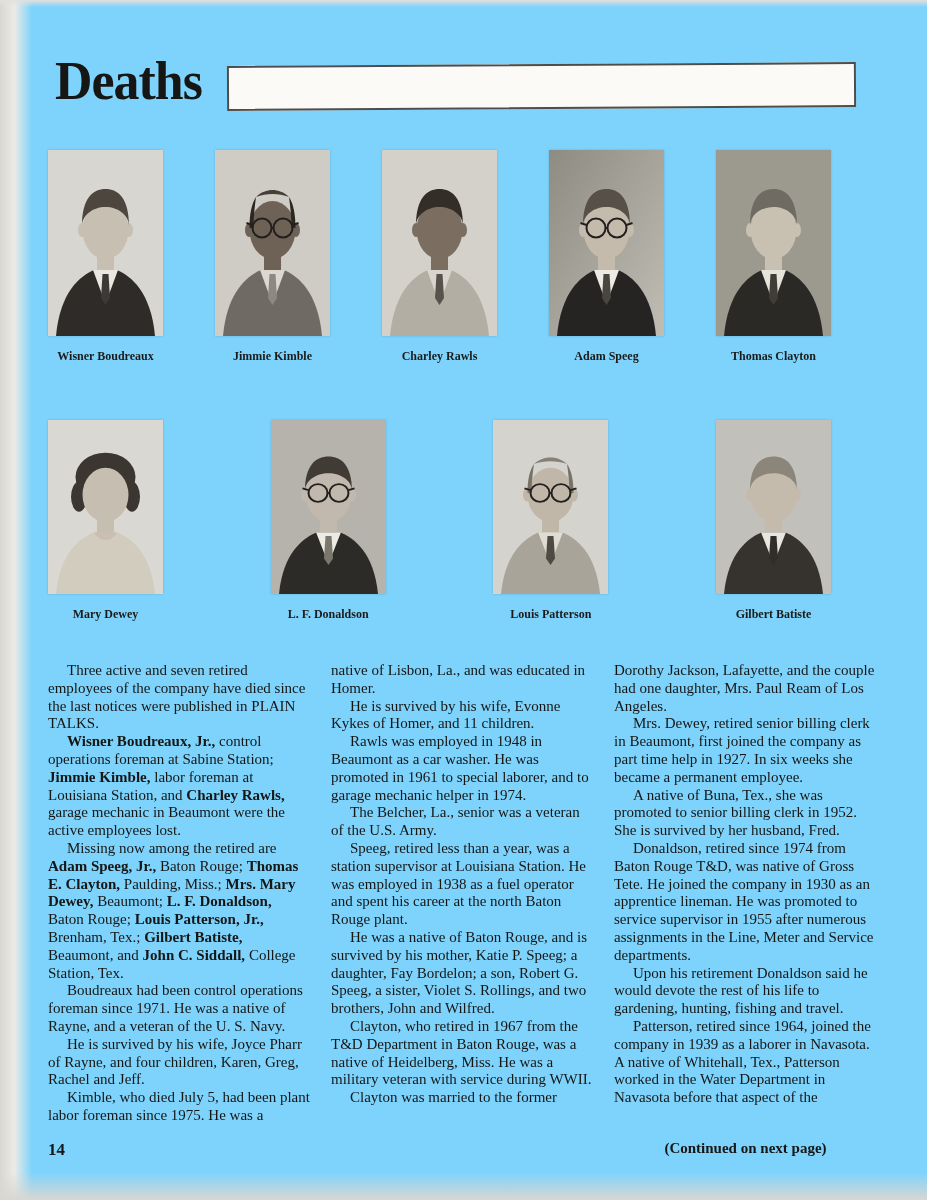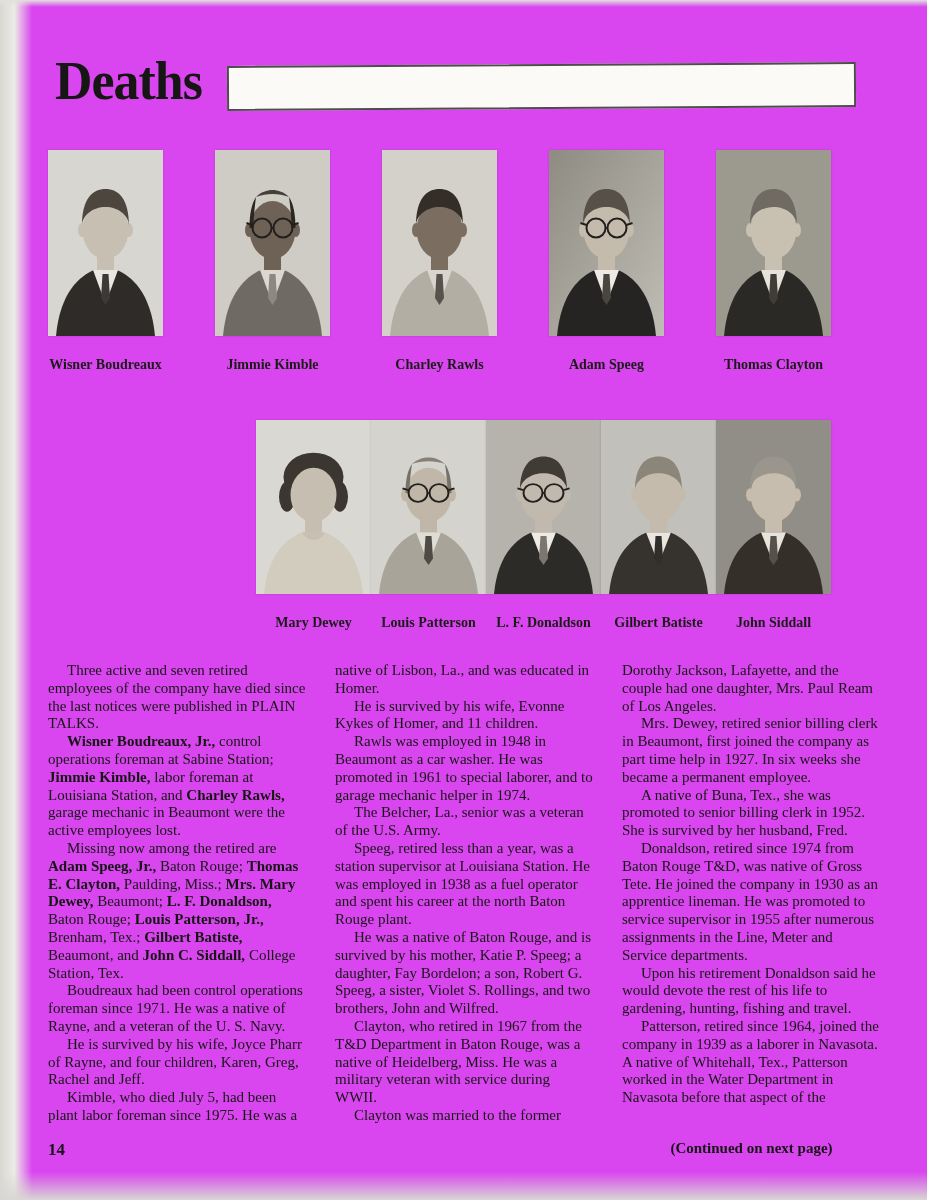--- a/index.html
+++ b/index.html
@@ -1,19 +1,19 @@
 <!DOCTYPE html>
 <html><head>
 <meta charset="utf-8">
 <style>
   html,body{margin:0;padding:0;background:#cfcfcc;}
   .page{
     position:relative;
     width:927px;height:1200px;
-    background:#d946ef;
+    background:#7dd3fc;
     overflow:hidden;
     font-family:"Liberation Serif", serif;
     color:#161614;
   }
   
   .edge-left{position:absolute;left:0;top:0;bottom:0;width:32px;
     background:linear-gradient(90deg,#d8d7d2 0%,#ecebe6 45%,rgba(248,247,242,0) 100%);}
   .edge-top{position:absolute;left:0;right:0;top:0;height:7px;
     background:linear-gradient(#e2e1dd,rgba(248,247,242,0));}
   .edge-bottom{position:absolute;left:0;right:0;bottom:0;height:28px;
@@ -30,35 +30,35 @@
     border:2px solid #4d4d4b;background:#fbfaf6;
     transform:rotate(-.35deg);
   }
 
   
   .photo-row{
     position:absolute;left:48px;width:783px;
     display:flex;justify-content:space-between;
   }
   .photo-row.row-1{top:150px;}
-  .photo-row.row-2{top:420px;justify-content:flex-end;}
+  .photo-row.row-2{top:420px;}
   .person{margin:0;width:115px;text-align:center;}
   .photo{width:115px;background:#ccc;box-shadow:0 0 2px rgba(0,0,0,.18);}
   .row-1 .photo{height:186px;}
   .row-2 .photo{height:174px;}
   .photo svg{display:block;width:100%;height:100%;}
   .caption{
-    margin-top:21px;font-weight:bold;font-size:14px;
+    margin-top:13px;font-weight:bold;font-size:12px;
     white-space:nowrap;color:#1b1b19;
   }
 
   
   .columns{
     position:absolute;left:48px;top:662px;width:833px;
-    display:flex;gap:28px;
+    display:flex;gap:20px;
   }
   .col{width:263px;font-size:15px;line-height:17.8px;text-align:left;}
   .col p{margin:0;}
   .col p.indent{text-indent:19px;}
   .col p b{font-weight:bold;text-align:center;}
   .col p.center{text-align:center;text-indent:0;margin-top:33px;}
 
   .page-num{
     position:absolute;left:48px;top:1140px;
     font-weight:bold;font-size:17px;
@@ -198,20 +198,43 @@
             <path d="M8 186 C12 142 32 126 46 120 L69 120 C83 126 103 142 107 186 Z" fill="#d2ccbf"></path>
             <path d="M46 120 C51 131 64 131 69 120 Z" fill="#c6beb0" opacity=".9"></path>
   </svg>
         </div>
     <figcaption class="caption">Mary Dewey</figcaption>
   </figure>
 
   <figure class="person">
     <div class="photo">
           <svg viewBox="0 0 115 186" preserveAspectRatio="none" xmlns="http://www.w3.org/2000/svg">
+    <rect x="0" y="0" width="115" height="186" fill="#b6b3ac"></rect>
+    <rect x="49" y="98" width="17" height="28" rx="6" fill="#c2b9ae"></rect>
+            <ellipse cx="34" cy="80" rx="4" ry="7" fill="#c2b9ae"></ellipse>
+            <ellipse cx="81" cy="80" rx="4" ry="7" fill="#c2b9ae"></ellipse>
+            <ellipse cx="57.5" cy="80" rx="23" ry="29" fill="#c2b9ae"></ellipse>
+            <path d="M34 76 C34 48 45 39 57.5 39 C70 39 81 48 81 76 C81 65 70 57 57.5 57 C45 57 34 65 34 76 Z" fill="#403b35"></path>
+            <g stroke="#22201e" stroke-width="2" fill="none">
+         <circle cx="47" cy="78" r="9.5"></circle>
+              <circle cx="68" cy="78" r="9.5"></circle>
+         <path d="M56.5 78 h2"></path>
+              <path d="M37.5 75 l-6 -2 M77.5 75 l6 -2"></path>
+       </g>
+            <path d="M8 186 C12 142 32 126 46 120 L69 120 C83 126 103 142 107 186 Z" fill="#2d2b28"></path>
+            <path d="M45 120 L57.5 154 L70 120 Z" fill="#edebe3"></path>
+       <path d="M54.5 124 L60.5 124 L62 148 L57.5 155 L53 148 Z" fill="#7b776e"></path>
+  </svg>
+        </div>
+    <figcaption class="caption">L. F. Donaldson</figcaption>
+  </figure>
+
+  <figure class="person">
+    <div class="photo">
+          <svg viewBox="0 0 115 186" preserveAspectRatio="none" xmlns="http://www.w3.org/2000/svg">
     <rect x="0" y="0" width="115" height="186" fill="#d5d3cd"></rect>
     <rect x="49" y="98" width="17" height="28" rx="6" fill="#c0b7a9"></rect>
             <ellipse cx="34" cy="80" rx="4" ry="7" fill="#c0b7a9"></ellipse>
             <ellipse cx="81" cy="80" rx="4" ry="7" fill="#c0b7a9"></ellipse>
             <ellipse cx="57.5" cy="80" rx="23" ry="29" fill="#c0b7a9"></ellipse>
             <path d="M34.5 78 C34.5 64 36.5 54 41 47 C39.5 58 38.5 68 38.5 78 Z" fill="#787167"></path>
       <path d="M80.5 78 C80.5 64 78.5 54 74 47 C75.5 58 76.5 68 76.5 78 Z" fill="#787167"></path>
       <path d="M41 47 C46 42 52 40 57.5 40 C63 40 69 42 74 47 C69 45 63 44 57.5 44 C52 44 46 45 41 47 Z" fill="#787167" opacity=".85"></path>
             <g stroke="#22201e" stroke-width="2" fill="none">
          <circle cx="47" cy="78" r="9.5"></circle>
@@ -223,73 +246,34 @@
             <path d="M45 120 L57.5 154 L70 120 Z" fill="#dfdcd3"></path>
        <path d="M54.5 124 L60.5 124 L62 148 L57.5 155 L53 148 Z" fill="#4f4b44"></path>
   </svg>
         </div>
     <figcaption class="caption">Louis Patterson</figcaption>
   </figure>
 
   <figure class="person">
     <div class="photo">
           <svg viewBox="0 0 115 186" preserveAspectRatio="none" xmlns="http://www.w3.org/2000/svg">
-    <rect x="0" y="0" width="115" height="186" fill="#b6b3ac"></rect>
-    <rect x="49" y="98" width="17" height="28" rx="6" fill="#c2b9ae"></rect>
-            <ellipse cx="34" cy="80" rx="4" ry="7" fill="#c2b9ae"></ellipse>
-            <ellipse cx="81" cy="80" rx="4" ry="7" fill="#c2b9ae"></ellipse>
-            <ellipse cx="57.5" cy="80" rx="23" ry="29" fill="#c2b9ae"></ellipse>
-            <path d="M34 76 C34 48 45 39 57.5 39 C70 39 81 48 81 76 C81 65 70 57 57.5 57 C45 57 34 65 34 76 Z" fill="#403b35"></path>
-            <g stroke="#22201e" stroke-width="2" fill="none">
-         <circle cx="47" cy="78" r="9.5"></circle>
-              <circle cx="68" cy="78" r="9.5"></circle>
-         <path d="M56.5 78 h2"></path>
-              <path d="M37.5 75 l-6 -2 M77.5 75 l6 -2"></path>
-       </g>
-            <path d="M8 186 C12 142 32 126 46 120 L69 120 C83 126 103 142 107 186 Z" fill="#2d2b28"></path>
-            <path d="M45 120 L57.5 154 L70 120 Z" fill="#edebe3"></path>
-       <path d="M54.5 124 L60.5 124 L62 148 L57.5 155 L53 148 Z" fill="#7b776e"></path>
-  </svg>
-        </div>
-    <figcaption class="caption">L. F. Donaldson</figcaption>
-  </figure>
-
-  <figure class="person">
-    <div class="photo">
-          <svg viewBox="0 0 115 186" preserveAspectRatio="none" xmlns="http://www.w3.org/2000/svg">
     <rect x="0" y="0" width="115" height="186" fill="#c2c0ba"></rect>
     <rect x="49" y="98" width="17" height="28" rx="6" fill="#c4bbad"></rect>
             <ellipse cx="34" cy="80" rx="4" ry="7" fill="#c4bbad"></ellipse>
             <ellipse cx="81" cy="80" rx="4" ry="7" fill="#c4bbad"></ellipse>
             <ellipse cx="57.5" cy="80" rx="23" ry="29" fill="#c4bbad"></ellipse>
             <path d="M34 76 C34 48 45 39 57.5 39 C70 39 81 48 81 76 C81 65 70 57 57.5 57 C45 57 34 65 34 76 Z" fill="#8b857a"></path>
             <path d="M8 186 C12 142 32 126 46 120 L69 120 C83 126 103 142 107 186 Z" fill="#36332e"></path>
             <path d="M45 120 L57.5 154 L70 120 Z" fill="#e9e6df"></path>
        <path d="M54.5 124 L60.5 124 L62 148 L57.5 155 L53 148 Z" fill="#302e2a"></path>
   </svg>
         </div>
     <figcaption class="caption">Gilbert Batiste</figcaption>
   </figure>
 
-  <figure class="person">
-    <div class="photo">
-          <svg viewBox="0 0 115 186" preserveAspectRatio="none" xmlns="http://www.w3.org/2000/svg">
-    <rect x="0" y="0" width="115" height="186" fill="#918e87"></rect>
-    <rect x="49" y="98" width="17" height="28" rx="6" fill="#c6bdaf"></rect>
-            <ellipse cx="34" cy="80" rx="4" ry="7" fill="#c6bdaf"></ellipse>
-            <ellipse cx="81" cy="80" rx="4" ry="7" fill="#c6bdaf"></ellipse>
-            <ellipse cx="57.5" cy="80" rx="23" ry="29" fill="#c6bdaf"></ellipse>
-            <path d="M34 76 C34 48 45 39 57.5 39 C70 39 81 48 81 76 C81 65 70 57 57.5 57 C45 57 34 65 34 76 Z" fill="#9b968d"></path>
-            <path d="M8 186 C12 142 32 126 46 120 L69 120 C83 126 103 142 107 186 Z" fill="#343029"></path>
-            <path d="M45 120 L57.5 154 L70 120 Z" fill="#e7e4dc"></path>
-       <path d="M54.5 124 L60.5 124 L62 148 L57.5 155 L53 148 Z" fill="#56524b"></path>
-  </svg>
-        </div>
-    <figcaption class="caption">John Siddall</figcaption>
-  </figure>
 </section>
 
   <section class="columns" id="columns">
       <article class="col">
         <p class="indent"><span>Three active and seven retired employees of the company have died since the last notices were published in PLAIN TALKS.</span></p>
         <p class="indent"><b>Wisner Boudreaux, Jr.,</b><span> control operations foreman at Sabine Station; </span><b>Jimmie Kimble,</b><span> labor foreman at Louisiana Station, and </span><b>Charley Rawls,</b><span> garage mechanic in Beaumont were the active employees lost.</span></p>
         <p class="indent"><span>Missing now among the retired are </span><b>Adam Speeg, Jr.,</b><span> Baton Rouge; </span><b>Thomas E. Clayton,</b><span> Paulding, Miss.; </span><b>Mrs. Mary Dewey,</b><span> Beaumont; </span><b>L. F. Donaldson,</b><span> Baton Rouge; </span><b>Louis Patterson, Jr.,</b><span> Brenham, Tex.; </span><b>Gilbert Batiste,</b><span> Beaumont, and </span><b>John C. Siddall,</b><span> College Station, Tex.</span></p>
         <p class="indent"><span>Boudreaux had been control operations foreman since 1971. He was a native of Rayne, and a veteran of the U. S. Navy.</span></p>
         <p class="indent"><span>He is survived by his wife, Joyce Pharr of Rayne, and four children, Karen, Greg, Rachel and Jeff.</span></p>
         <p class="indent"><span>Kimble, who died July 5, had been plant labor foreman since 1975. He was a</span></p>

